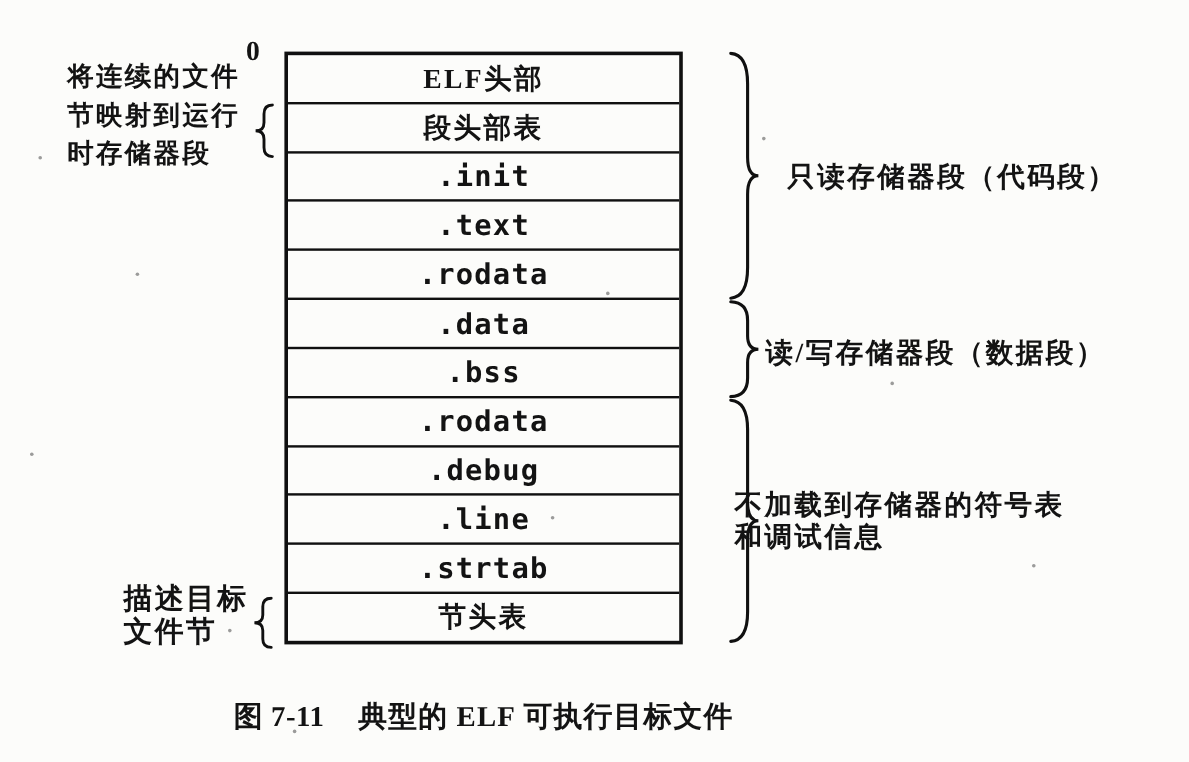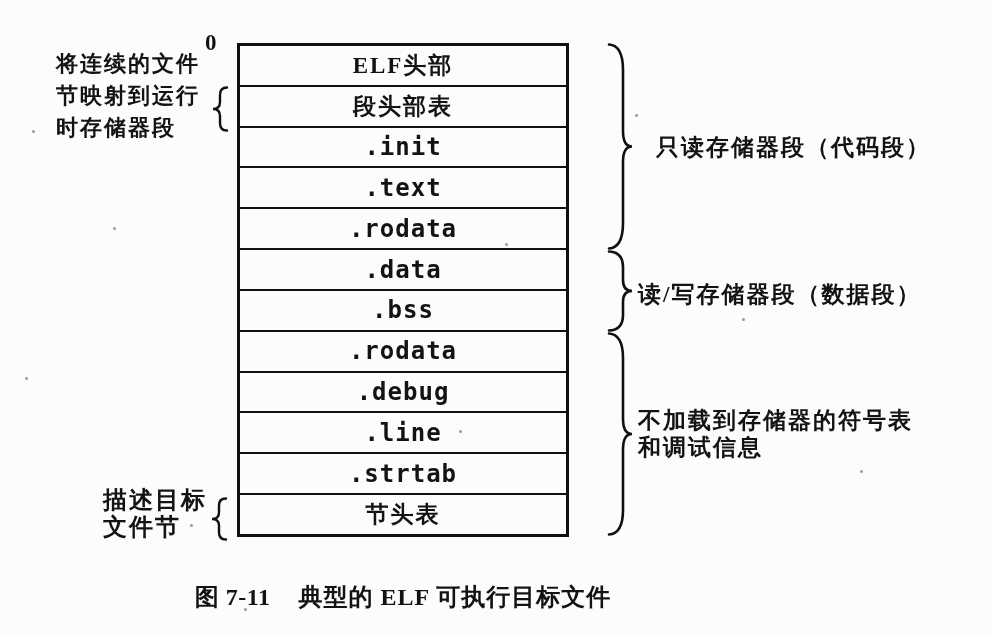--- a/index.html
+++ b/index.html
@@ -26,21 +26,21 @@
   .row.mono{
     font-family:"DejaVu Sans Mono",monospace;
     font-size:24px;font-weight:bold;letter-spacing:1px;
   }
   .note{font-weight:bold;white-space:nowrap;}
   .left-note-1{left:56px;top:48px;font-size:22px;line-height:32px;letter-spacing:2px;}
   .left-note-2{left:103px;top:487px;font-size:24px;line-height:27px;letter-spacing:2px;}
   .right-note{font-size:23px;letter-spacing:2px;}
   .right-note-1{left:656px;top:132px;}
   .right-note-2{left:638px;top:279px;}
-  .right-note-3{left:638px;top:407px;line-height:27px;}
+  .right-note-3{left:612px;top:407px;line-height:27px;}
   .brace{display:block;}
   .brace path{fill:none;stroke:#101010;stroke-linecap:round;}
   .caption{
     left:0;top:581px;width:806px;text-align:center;
     font-size:24px;font-weight:bold;letter-spacing:1px;
   }
   .caption .num{margin-right:28px;letter-spacing:0.5px;}
   .dot{
     width:3px;height:3px;border-radius:50%;
     background:#4a4a4a;opacity:0.55;

